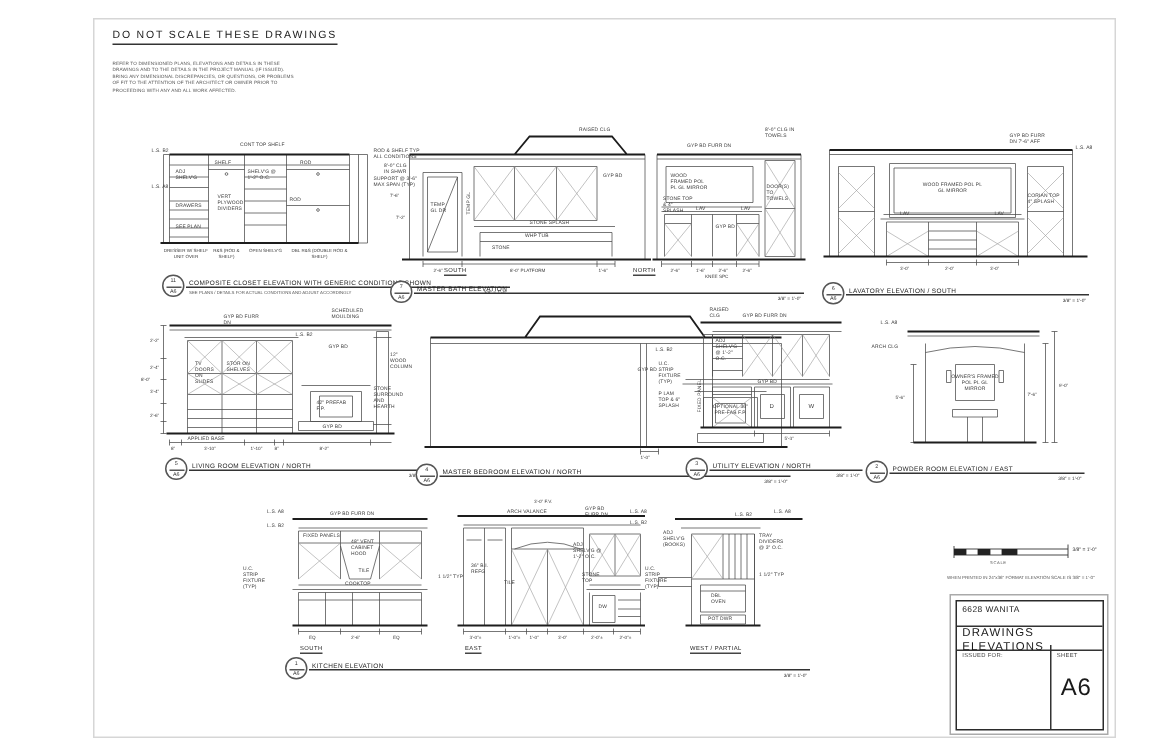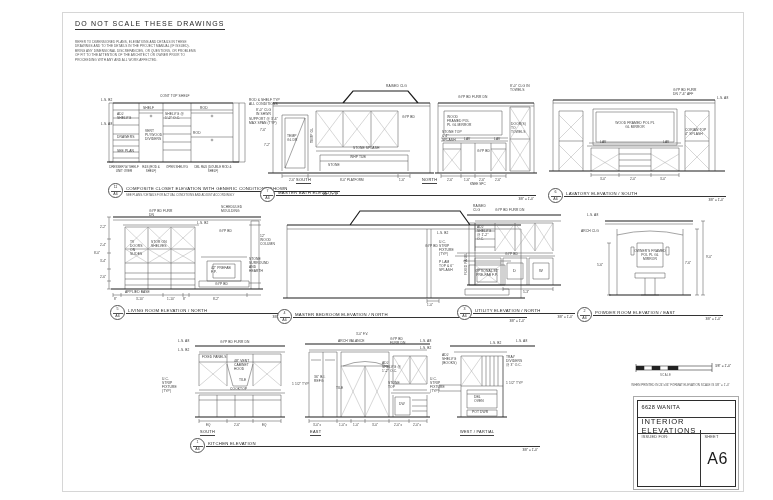--- a/index.html
+++ b/index.html
@@ -440,21 +440,21 @@
       <rect x="50" y="6" width="10" height="4" fill="#222"></rect>
     </svg>
     <span class="lbl">3/8" = 1'-0"</span>
     <span class="cap">SCALE</span>
     <span class="pn">WHEN PRINTED IN 24"x36" FORMAT ELEVATION SCALE IS 3/8" = 1'-0"</span>
   </div>
 
   <div id="tblock">
     <div class="inner">
       <div class="proj">6628 WANITA</div>
-      <div class="stitle">INTERIOR ELEVATIONS</div>
+      <div class="stitle">DRAWINGS ELEVATIONS</div>
       <div class="issued">ISSUED FOR:</div>
       <div class="sheetcell">
         <span class="shlbl">SHEET</span>
         <span class="shnum">A6</span>
       </div>
     </div>
   </div>
 </div>
 
 </body></html>

